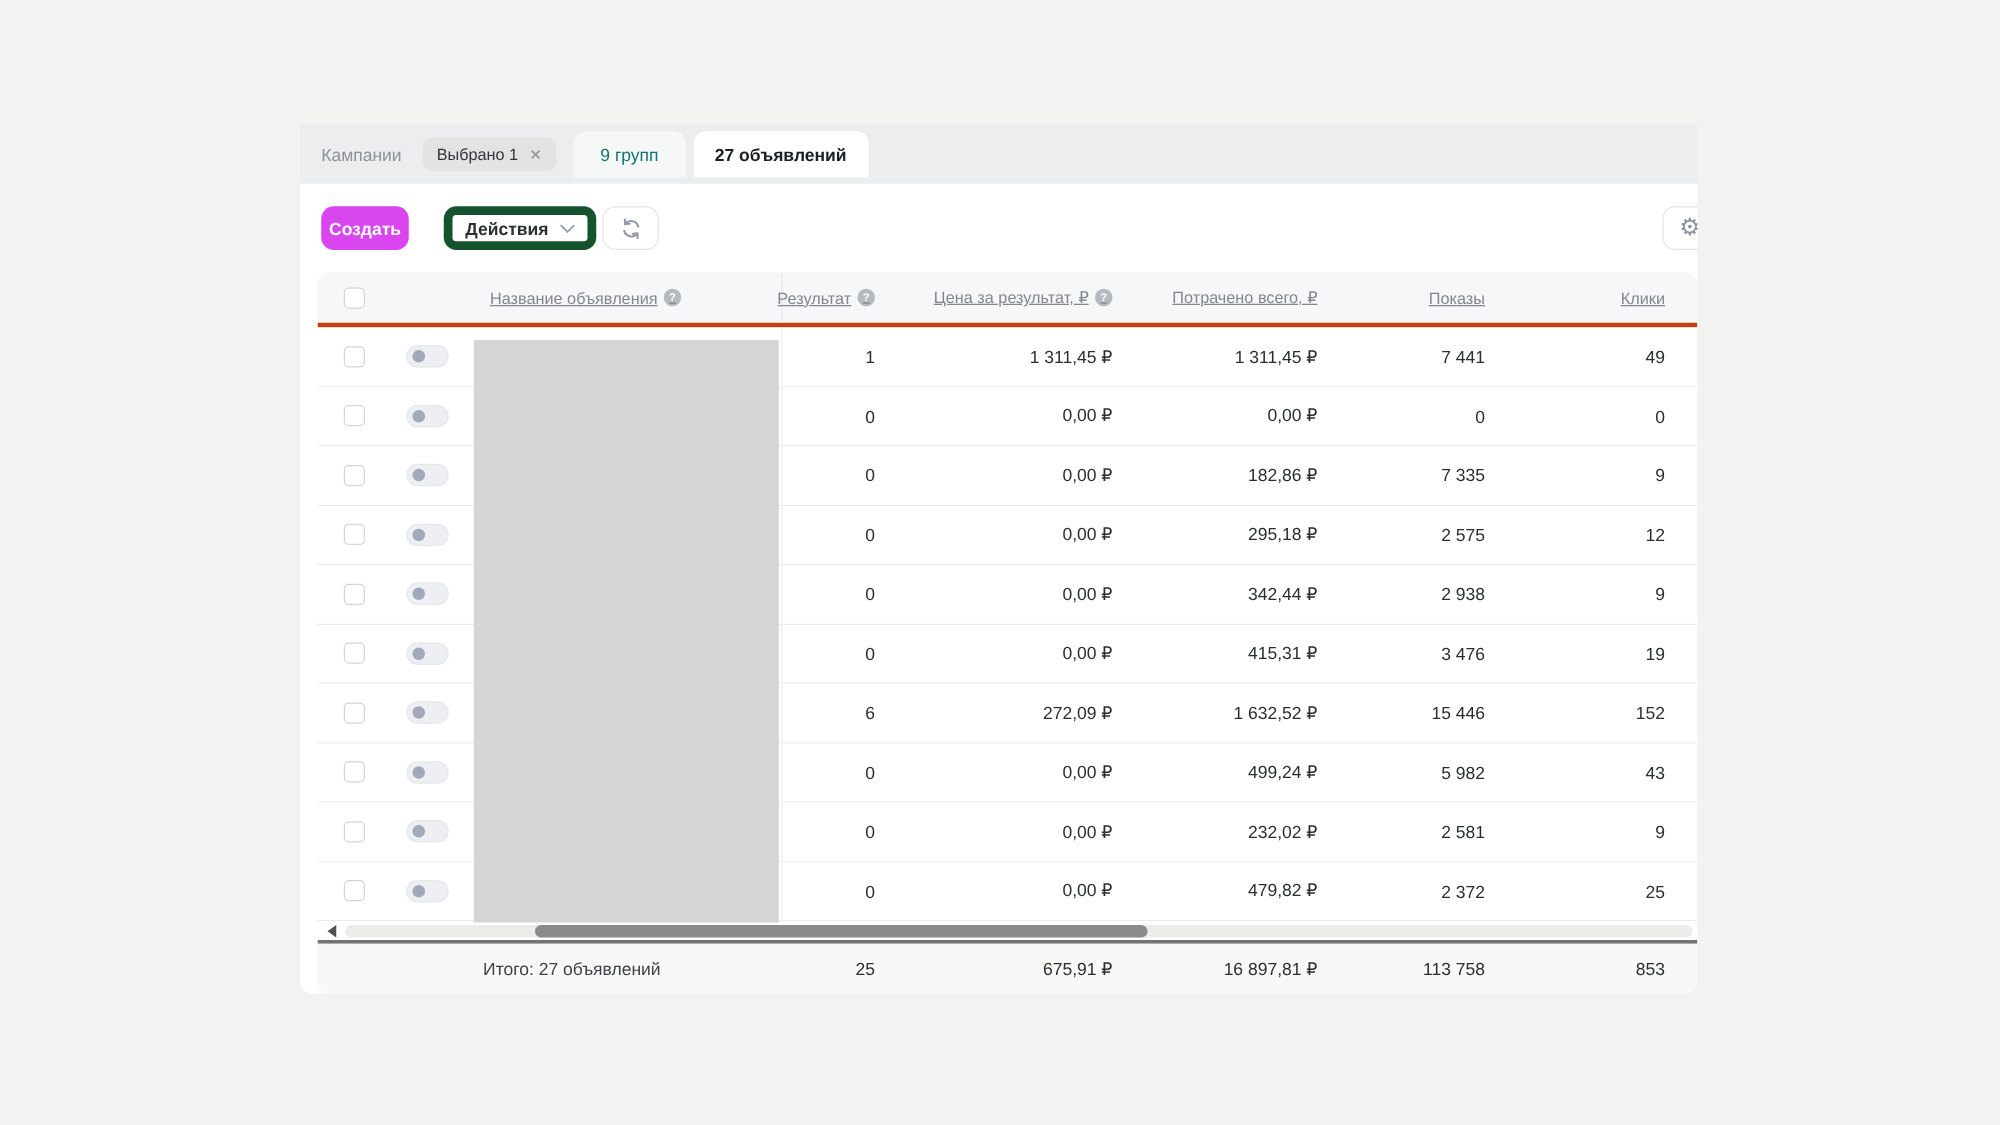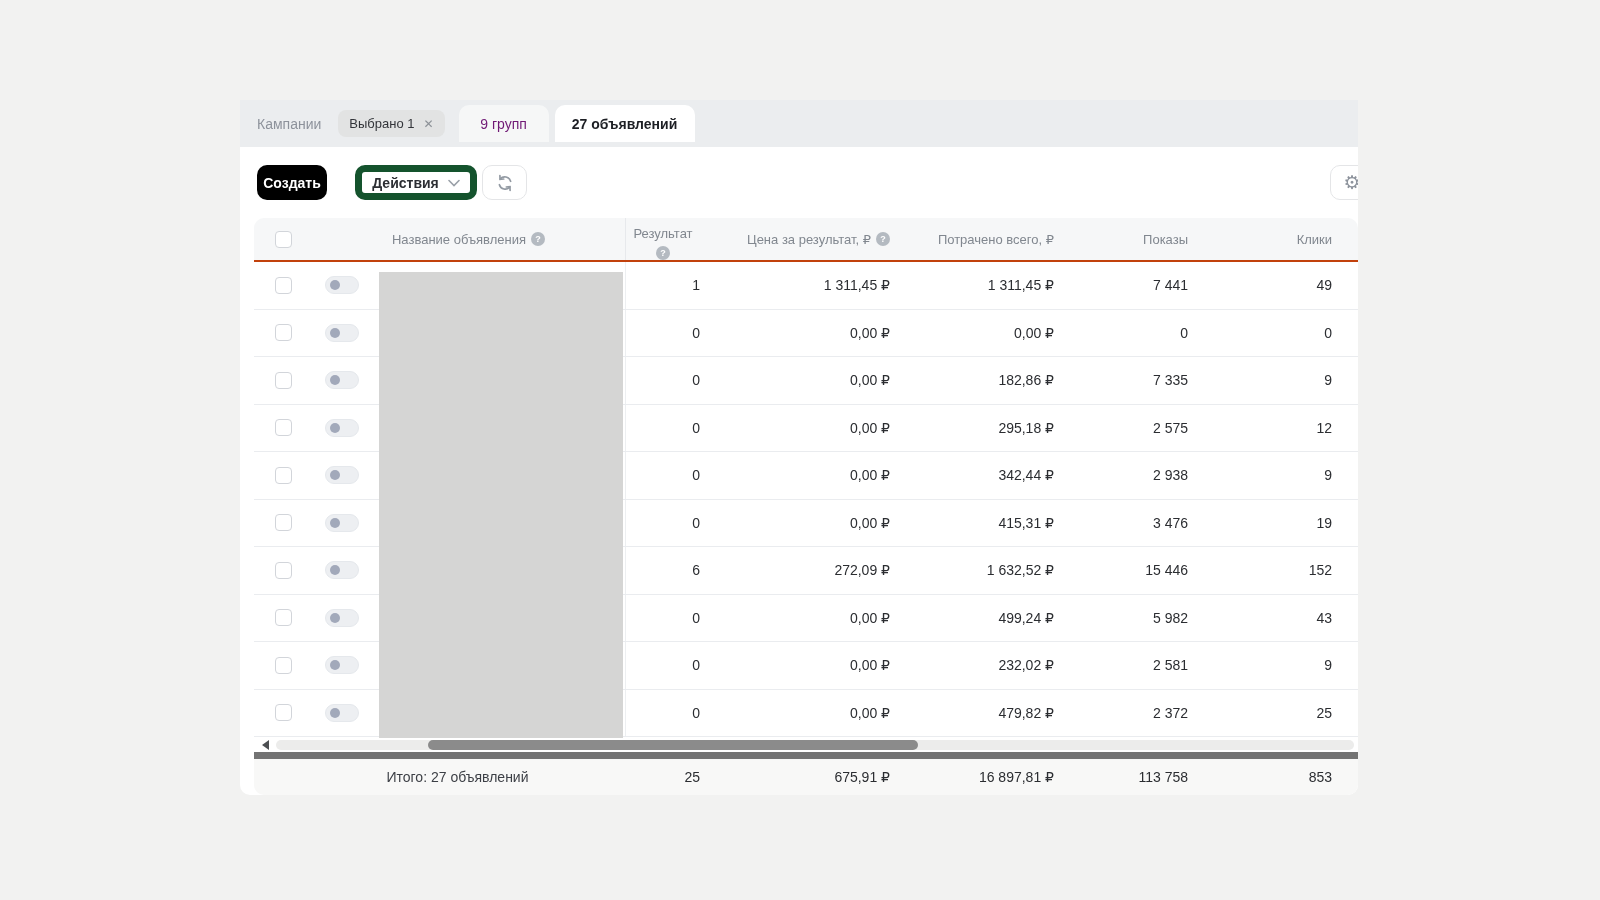--- a/index.html
+++ b/index.html
@@ -8,49 +8,49 @@
   .content { position:absolute; left:240px; top:100px; width:1118px; height:695px;
     border-radius:0 0 10px 10px; overflow:hidden; }
   
   .tabbar { height:47px; background:#ebedef; display:flex; align-items:center; }
   .tab-camp { align-self:center; margin-left:17px; font-size:14px; color:#8d929b; cursor:pointer; }
   .chip { align-self:center; margin-left:17px; background:#e2e3e3; border-radius:8px; height:27px;
     display:flex; align-items:center; gap:9px; padding:0 11px; font-size:13px; color:#33353a; cursor:pointer; }
   .chip .x { color:#8b9096; font-size:12px; line-height:1; }
   .tab { height:37px; border-radius:10px 10px 0 0; display:flex; align-items:center; justify-content:center;
     font-size:14px; cursor:pointer; }
-  .tab-groups { margin-left:14px; width:90px; background:#f6f7f7; color:#701a75; }
+  .tab-groups { margin-left:14px; width:90px; background:#f6f7f7; color:#0f766e; }
   .tab-ads { margin-left:6px; width:140px; background:#ffffff; color:#1d1f24; font-weight:bold; }
   
   .main { background:#ffffff; height:648px; position:relative; }
   .toolbar { height:71px; position:relative; }
   .btn { position:absolute; top:18px; height:35px; border-radius:10px; font-size:14px;
     display:flex; align-items:center; justify-content:center; cursor:pointer; }
-  .btn-create { left:17px; width:70px; background:#000000; color:#fff; font-weight:bold; border:none;text-align:center; }
+  .btn-create { left:17px; width:70px; background:#d946ef; color:#fff; font-weight:bold; border:none;text-align:center; }
   .btn-actions { left:115px; width:122px; background:#fff; border:7px solid #14532d; color:#2c2e33;
     font-weight:bold; gap:9px; }
   .btn-refresh { left:242px; width:45px; background:#fff; border:1px solid #e4e5e7; }
   .btn-gear { right:-16px; width:44px; background:#fff; border:1px solid #e4e5e7;
     font-size:19px; color:#8d939c; }
   
   .table { margin:0 14px; position:relative; width:1104px; }
-  .thead { height:44px; background:#f6f7f8; border-radius:10px 10px 0 0; border-bottom:2px solid #c2410c;
-    display:flex; font-size:13px; color:#81878f; }
+  .thead { height:44px; background:#f6f7f8; border-radius:10px 10px 0 0; border-bottom:4px solid #c2410c;
+    display:flex; font-size:13px; color:#81878f;text-decoration:underline; }
   .c { display:flex; align-items:center; }
   .c1 { width:58px; justify-content:center; }
   .c2 { width:59px; justify-content:center; }
   .c3 { width:254px; }
   .cname { width:313px; justify-content:center; gap:6px; }
   .c4 { width:83px; }
   .c5 { width:190px; }
   .c6 { width:164px; }
   .c7 { width:134px; }
   .c8 { width:144px; }
   .num { justify-content:flex-end; padding-right:8px; }
-  .thead .c4 { border-left:1px solid #e7e9ec; height:100%;flex-direction:column; }
+  .thead .c4 { border-left:1px solid #e7e9ec; height:100%; }
   .hcell { gap:5px; cursor:pointer; }
   .help { width:14px; height:14px; border-radius:50%; background:#b4bac1; color:#fff; font-size:9px;
     font-weight:bold; display:inline-flex; align-items:center; justify-content:center; flex:none; cursor:pointer; }
   .tbody { height:475px; overflow:hidden; position:relative; }
   .trow { height:47.5px; border-bottom:1px solid #eaecef; display:flex; align-items:center;
     font-size:14px; color:#2b2d31; background:#fff; }
   .trow .c4 { border-left:1px solid #edeff1; height:100%; }
   .checkbox { width:17px; height:17px; border:1.5px solid #d2d5da; border-radius:4px; background:#fff; cursor:pointer; }
   .toggle { width:34px; height:18px; border-radius:9px; background:#edeff2; border:1px solid #e5e8ec;
     position:relative; cursor:pointer; display:inline-block; }
@@ -59,21 +59,21 @@
   .redaction { position:absolute; left:125px; top:54px; width:244px; height:466px; background:#d5d5d4; z-index:5; }
   
   .hscroll { height:15px; position:relative; }
   .scroll-arrow-left { position:absolute; left:8px; top:3px; width:0; height:0; cursor:pointer;
     border-top:5px solid transparent; border-bottom:5px solid transparent; border-right:7px solid #4d4f52; }
   .scroll-track { position:absolute; left:22px; right:4px; top:3px; height:10px; border-radius:5px;
     background:#ececeb; cursor:pointer; }
   .scroll-thumb { position:absolute; left:152px; top:0; width:490px; height:10px; border-radius:5px;
     background:#8b8b8b; cursor:pointer; }
   
-  .tfoot { height:43px; background:#f8f8f7; border-top:7px solid #737373; border-radius:0 0 10px 10px;
+  .tfoot { height:43px; background:#f8f8f7; border-top:3px solid #737373; border-radius:0 0 10px 10px;
     display:flex; align-items:center; font-size:14px; color:#3c3f45; }
   .flabel { width:371px; text-align:center; padding-left:36px; }
   .tfoot .num { color:#2b2d31; }
   svg { display:block; }
 </style>
 </head>
 <body>
 
 <div class="content">
 

